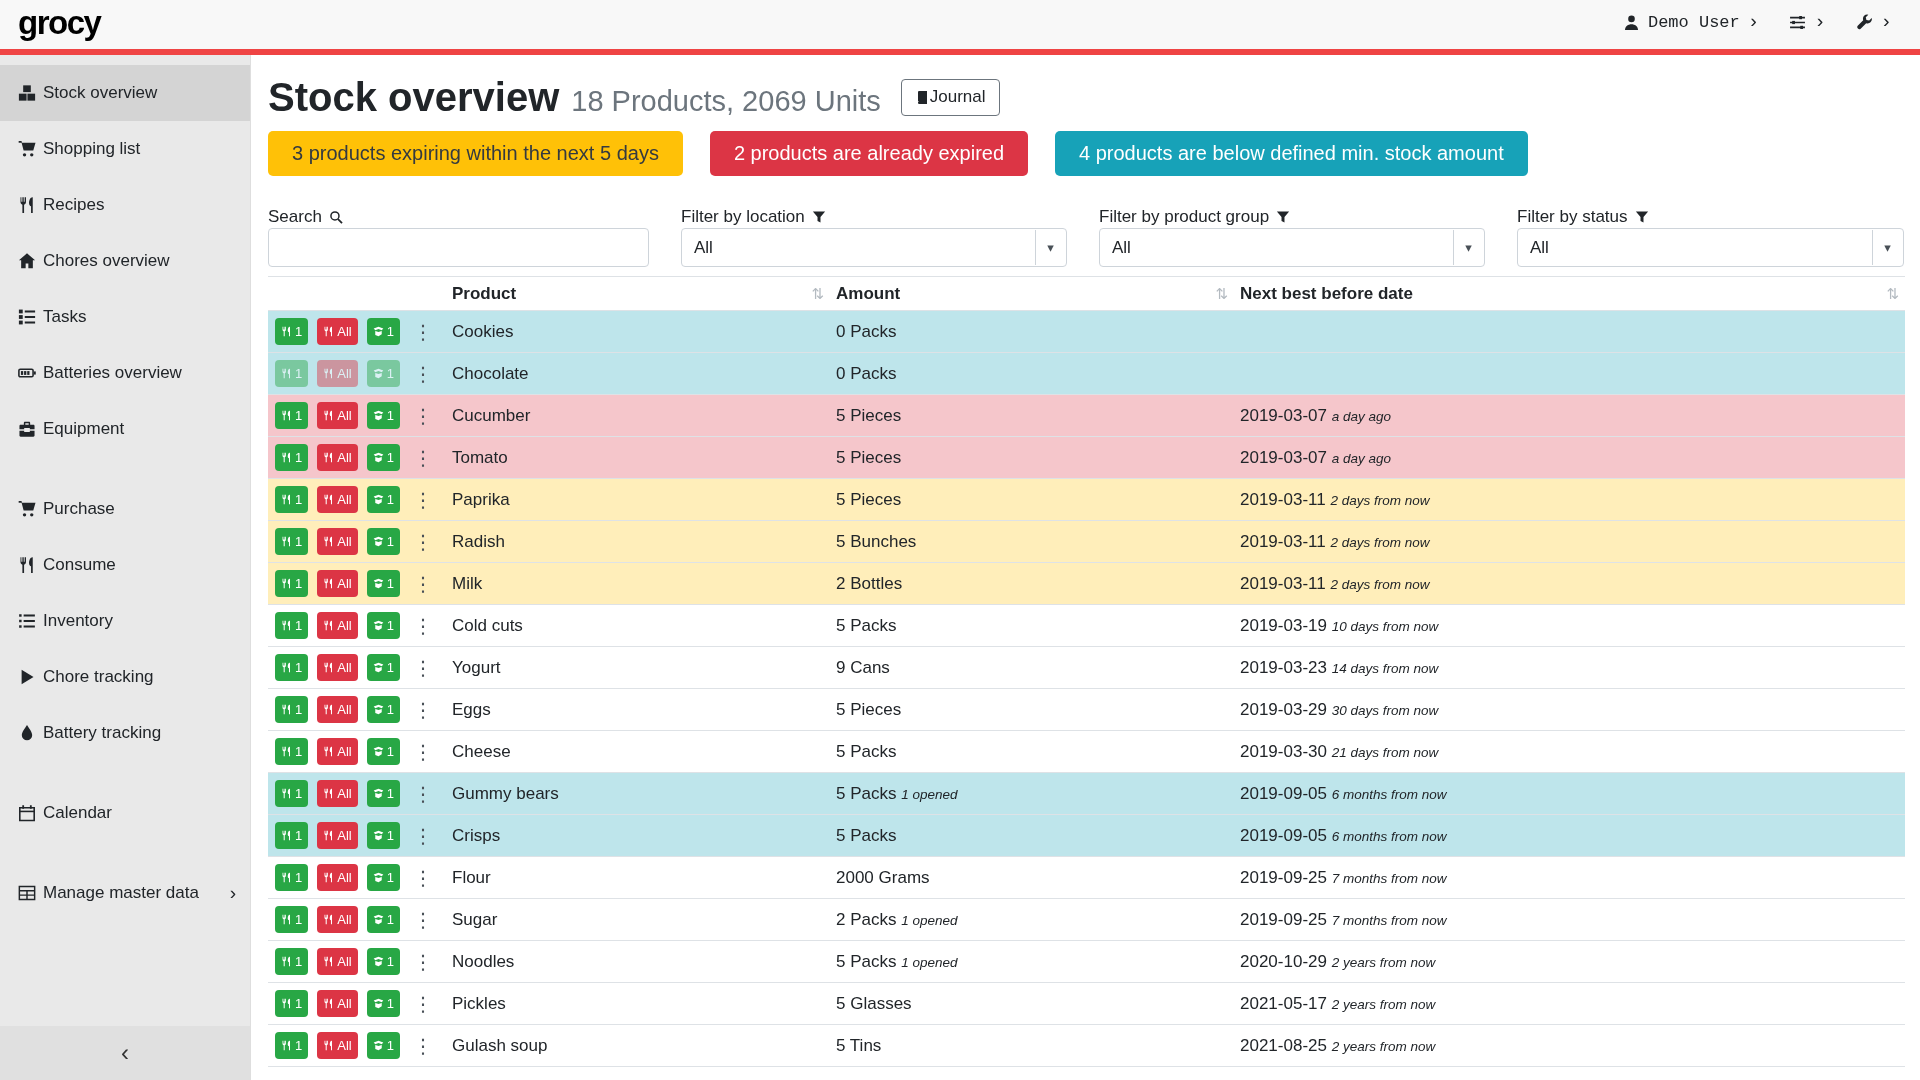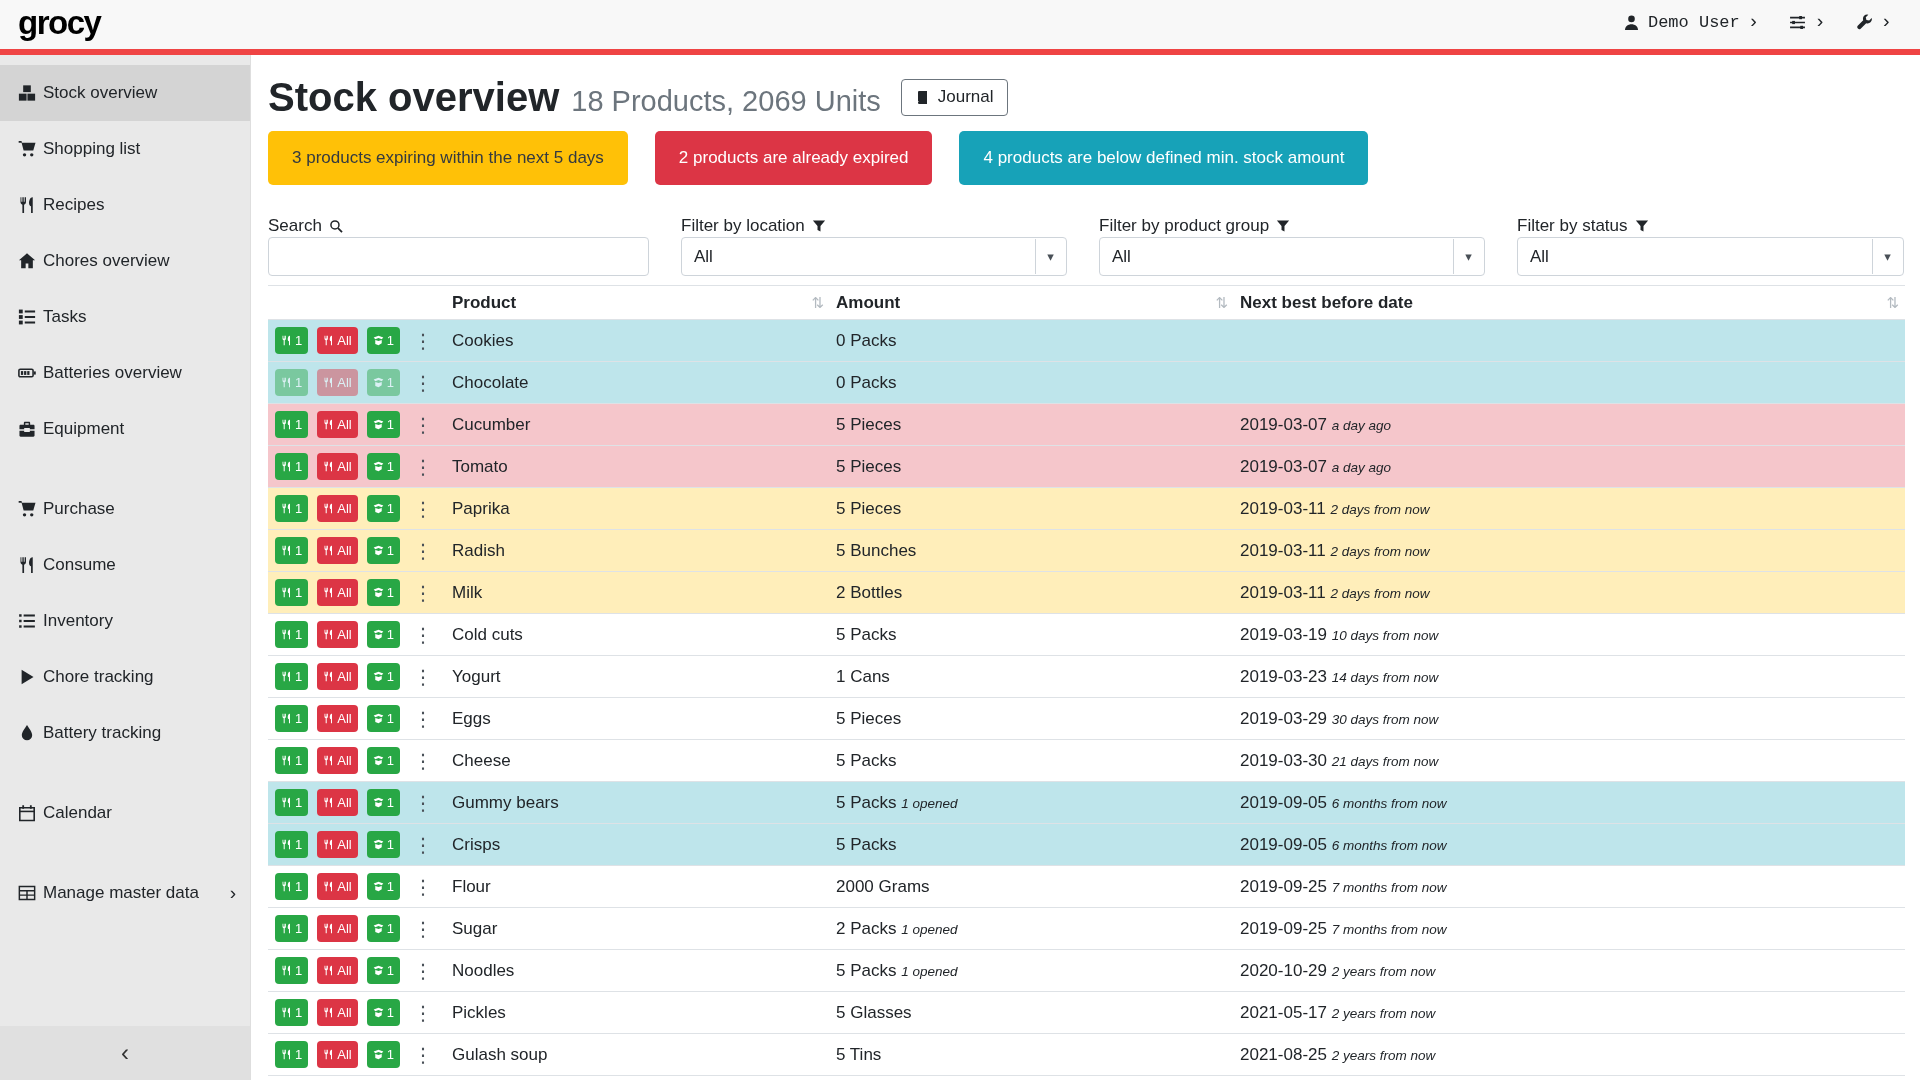--- a/index.html
+++ b/index.html
@@ -25,24 +25,24 @@
   .side-icon svg { width:18px; height:18px; }
   .side-label { white-space:nowrap; }
   .side-chevron { margin-left:auto; font-size:19px; }
   .sidebar-footer { position:absolute; left:0; right:0; bottom:0; height:54px; background:#e0e0e0; display:flex; align-items:center; justify-content:center; font-size:24px; color:#333; cursor:pointer; }
 
   
   .main { flex:1; padding:18px 15px 0 17px; overflow:hidden; }
   .page-head { display:flex; align-items:baseline; gap:12px; margin-bottom:10px; }
   h1 { font-size:40px; font-weight:700; line-height:48px; }
   .subtitle { font-size:29px; color:#6c757d; }
-  .journal-btn { align-self:center; display:inline-flex; align-items:center; gap:8px; height:37px; padding:0 13px; background:transparent; border:1px solid #6c757d; border-radius:4px; font-size:17px; color:#212529; cursor:pointer; margin-left:8px; }
+  .journal-btn { align-self:center; display:inline-flex; align-items:center; height:37px; padding:0 13px; background:transparent; border:1px solid #6c757d; border-radius:4px; font-size:17px; color:#212529; cursor:pointer; margin-left:8px; }
 
   .pills { display:flex; gap:27px; margin-bottom:31px; }
-  .alert-pill { border:none; border-radius:5px; height:54px; padding:8px 24px; font-size:17px; cursor:pointer; white-space:nowrap; }
+  .alert-pill { border:none; border-radius:5px; height:45px; padding:8px 24px; font-size:20px; cursor:pointer; white-space:nowrap; }
 
   
   .filters { display:grid; grid-template-columns:381px 386px 386px 387px; gap:32px; margin-bottom:9px; }
   .filter-label { display:flex; align-items:center; gap:7px; font-size:17px; height:20px; margin-bottom:1px; }
   .form-control { width:100%; height:39px; border:1px solid #ced4da; border-radius:4px; padding:0 12px; font-size:17px; font-family:inherit; color:#212529; background:#fff; }
   .select-wrap { position:relative; width:100%; height:39px; border:1px solid #ced4da; border-radius:4px; background:#fff; }
   .select-wrap select { width:100%; height:100%; border:none; background:transparent; appearance:none; -webkit-appearance:none; padding:0 12px; font-size:17px; font-family:inherit; color:#212529; cursor:pointer; }
   .select-caret { position:absolute; top:1px; right:1px; bottom:1px; width:30px; border-left:1px solid #ced4da; background:#fff; border-radius:0 3px 3px 0; display:flex; align-items:center; justify-content:center; font-size:13px; color:#495057; pointer-events:none; }
 
   
@@ -607,21 +607,21 @@
               </button><button class="abtn green">
                 <span class="icon b-icon">
                   <svg viewBox="0 0 16 16">
                     <path d="M1 3.5l7-2.3 7 2.3-2.3 2.6L8 4.3 3.3 6.1z"></path>
                     <path d="M3.3 7.1L8 8.9l4.7-1.8v5L8 14.9l-4.7-1.8z"></path>
                   </svg>
                 </span>
                 <span>1</span>
               </button><button class="dots">⋮</button></td>
             <td class="cell-product">Yogurt</td>
-            <td class="cell-amount">1 Cans</td>
+            <td class="cell-amount">9 Cans</td>
             <td class="cell-date">2019-03-23 <span class="note">14 days from now</span></td>
           </tr>
           <tr>
             <td class="cell-actions"><button class="abtn green">
                 <span class="icon b-icon">
                   <svg viewBox="0 0 16 16">
                     <path d="M2.2 1v4.4c0 1.2.8 2 1.7 2.3V15h1.5V7.7c.9-.3 1.7-1.1 1.7-2.3V1H5.9v4.2h-.8V1H3.9v4.2h-.9V1z"></path>
                     <path d="M12.8 1c-1.8 0-3 2.6-3 5.2 0 1.7.8 2.7 1.8 3V15h1.5V1z"></path>
                   </svg>
                 </span>

